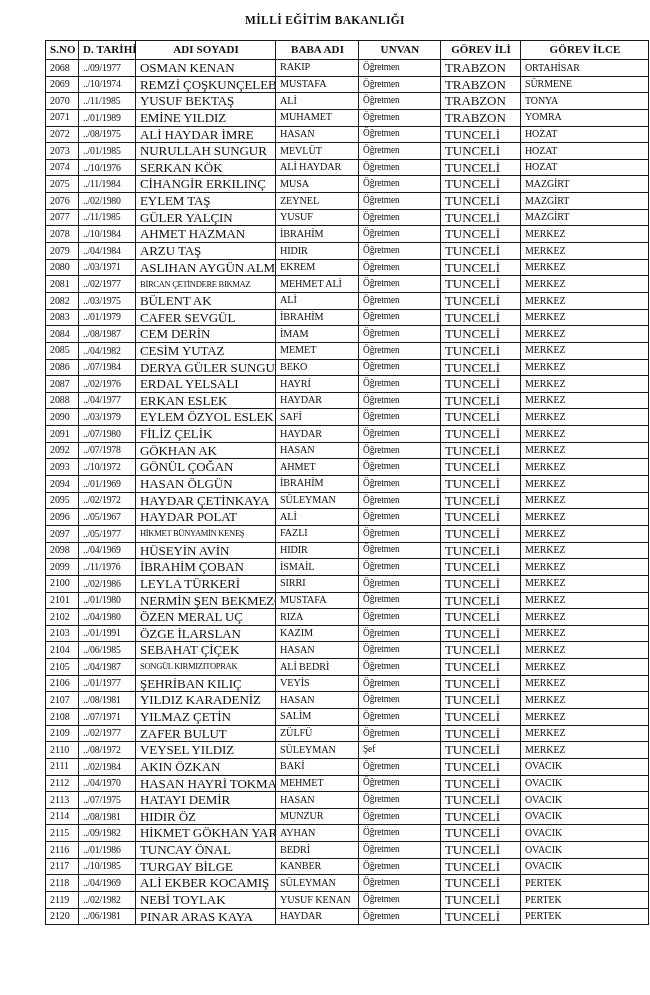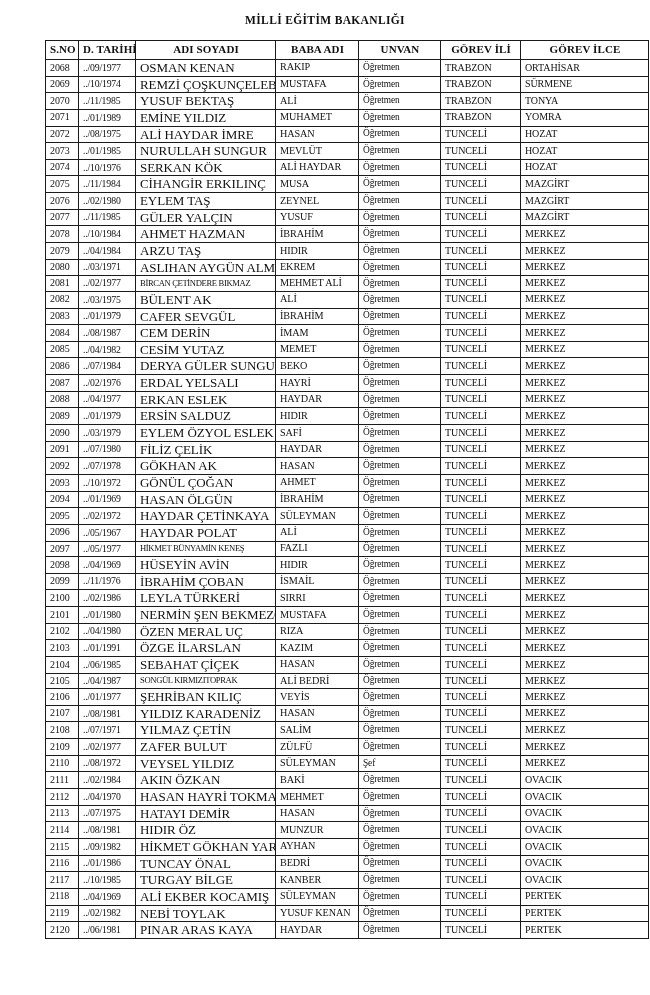--- a/index.html
+++ b/index.html
@@ -91,21 +91,21 @@
   }
   td.father {
     font-size: 10.2px;
     letter-spacing: -0.1px;
   }
   td.unvan {
     font-size: 9.4px;
     letter-spacing: -0.1px;
   }
   td.prov {
-    font-size: 10px;
+    font-size: 13px;
     letter-spacing: -0.1px;
   }
   td.dist {
     font-size: 10px;
     letter-spacing: -0.1px;
   }
 </style>
 </head>
 <body>
 
@@ -319,29 +319,20 @@
           <tr>
             <td class="sno">2088</td>
             <td class="date">../04/1977</td>
             <td class="name">ERKAN ESLEK</td>
             <td class="father">HAYDAR</td>
             <td class="unvan">Öğretmen</td>
             <td class="prov">TUNCELİ</td>
             <td class="dist">MERKEZ</td>
           </tr>
           <tr>
-            <td class="sno">2089</td>
-            <td class="date">../01/1979</td>
-            <td class="name">ERSİN SALDUZ</td>
-            <td class="father">HIDIR</td>
-            <td class="unvan">Öğretmen</td>
-            <td class="prov">TUNCELİ</td>
-            <td class="dist">MERKEZ</td>
-          </tr>
-          <tr>
             <td class="sno">2090</td>
             <td class="date">../03/1979</td>
             <td class="name">EYLEM ÖZYOL ESLEK</td>
             <td class="father">SAFİ</td>
             <td class="unvan">Öğretmen</td>
             <td class="prov">TUNCELİ</td>
             <td class="dist">MERKEZ</td>
           </tr>
           <tr>
             <td class="sno">2091</td>

